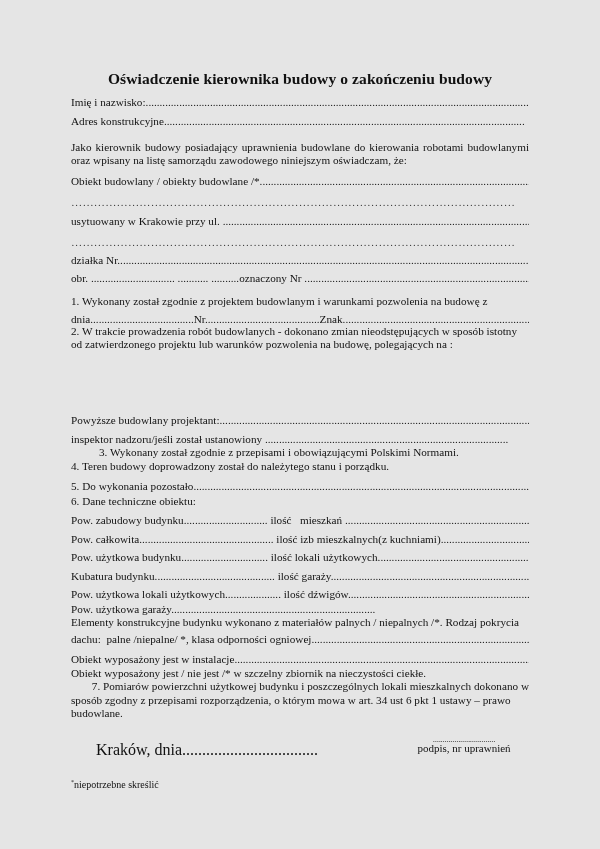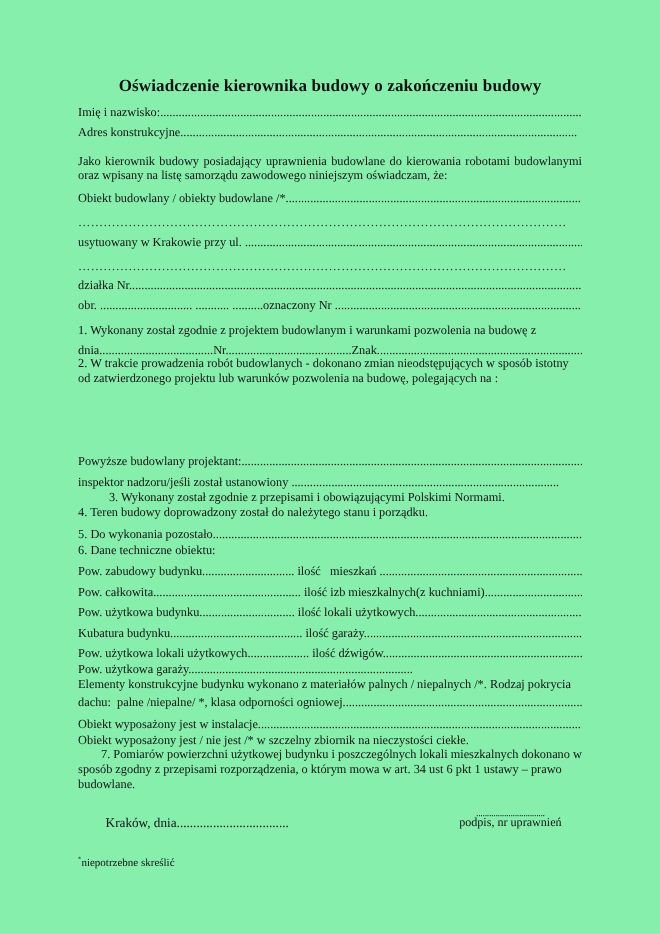--- a/index.html
+++ b/index.html
@@ -12,21 +12,21 @@
       height: 849px;
       position: relative;
       overflow: hidden;
       font-family: "Liberation Serif", "DejaVu Serif", serif;
       color: #111111;
     }
     .page {
       position: absolute;
       left: 0; top: 0;
       width: 600px; height: 849px;
-      background: #86efac;
+      background: #e5e5e5;
     }
     .title {
       position: absolute;
       left: 0; width: 600px;
       top: 70px;
       text-align: center;
       font-weight: bold;
       font-size: 15.5px;
       letter-spacing: 0.1px;
     }
@@ -47,21 +47,21 @@
       letter-spacing: 0px;
     }
     .ellipsis-line {
       letter-spacing: 0.2px;
       color: #333;
     }
     .sig-left {
       position: absolute;
       left: 96px;
       top: 741px;
-      font-size: 12px;
+      font-size: 16px;
       white-space: nowrap;
     }
     .sig-right {
       position: absolute;
       left: 416px;
       top: 735px;
       width: 96px;
       text-align: center;
       font-size: 10px;
       line-height: 9px;

